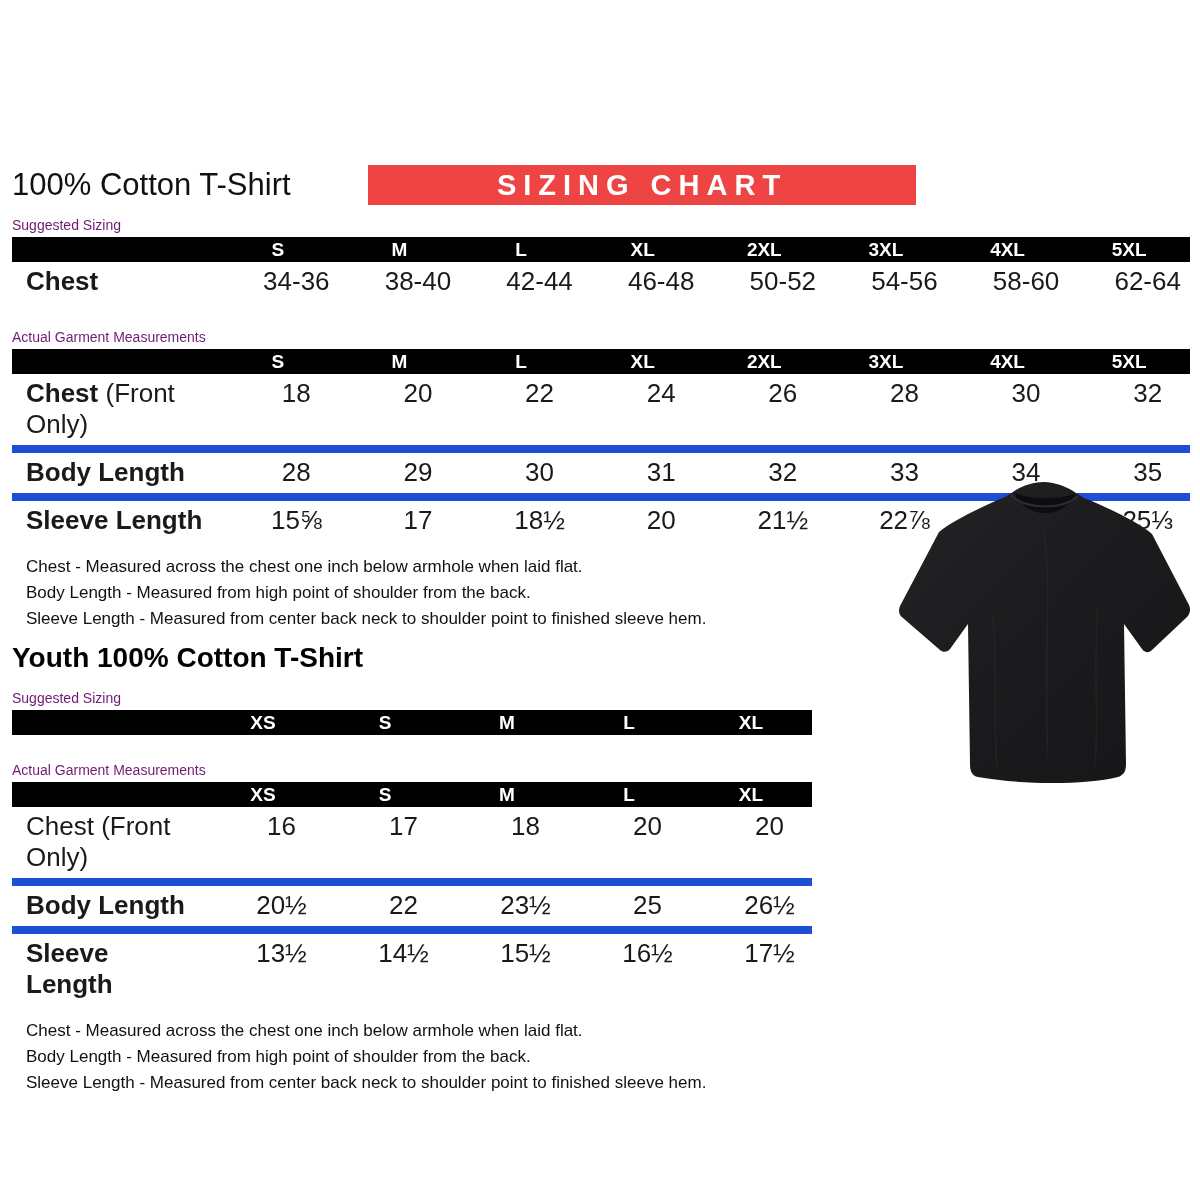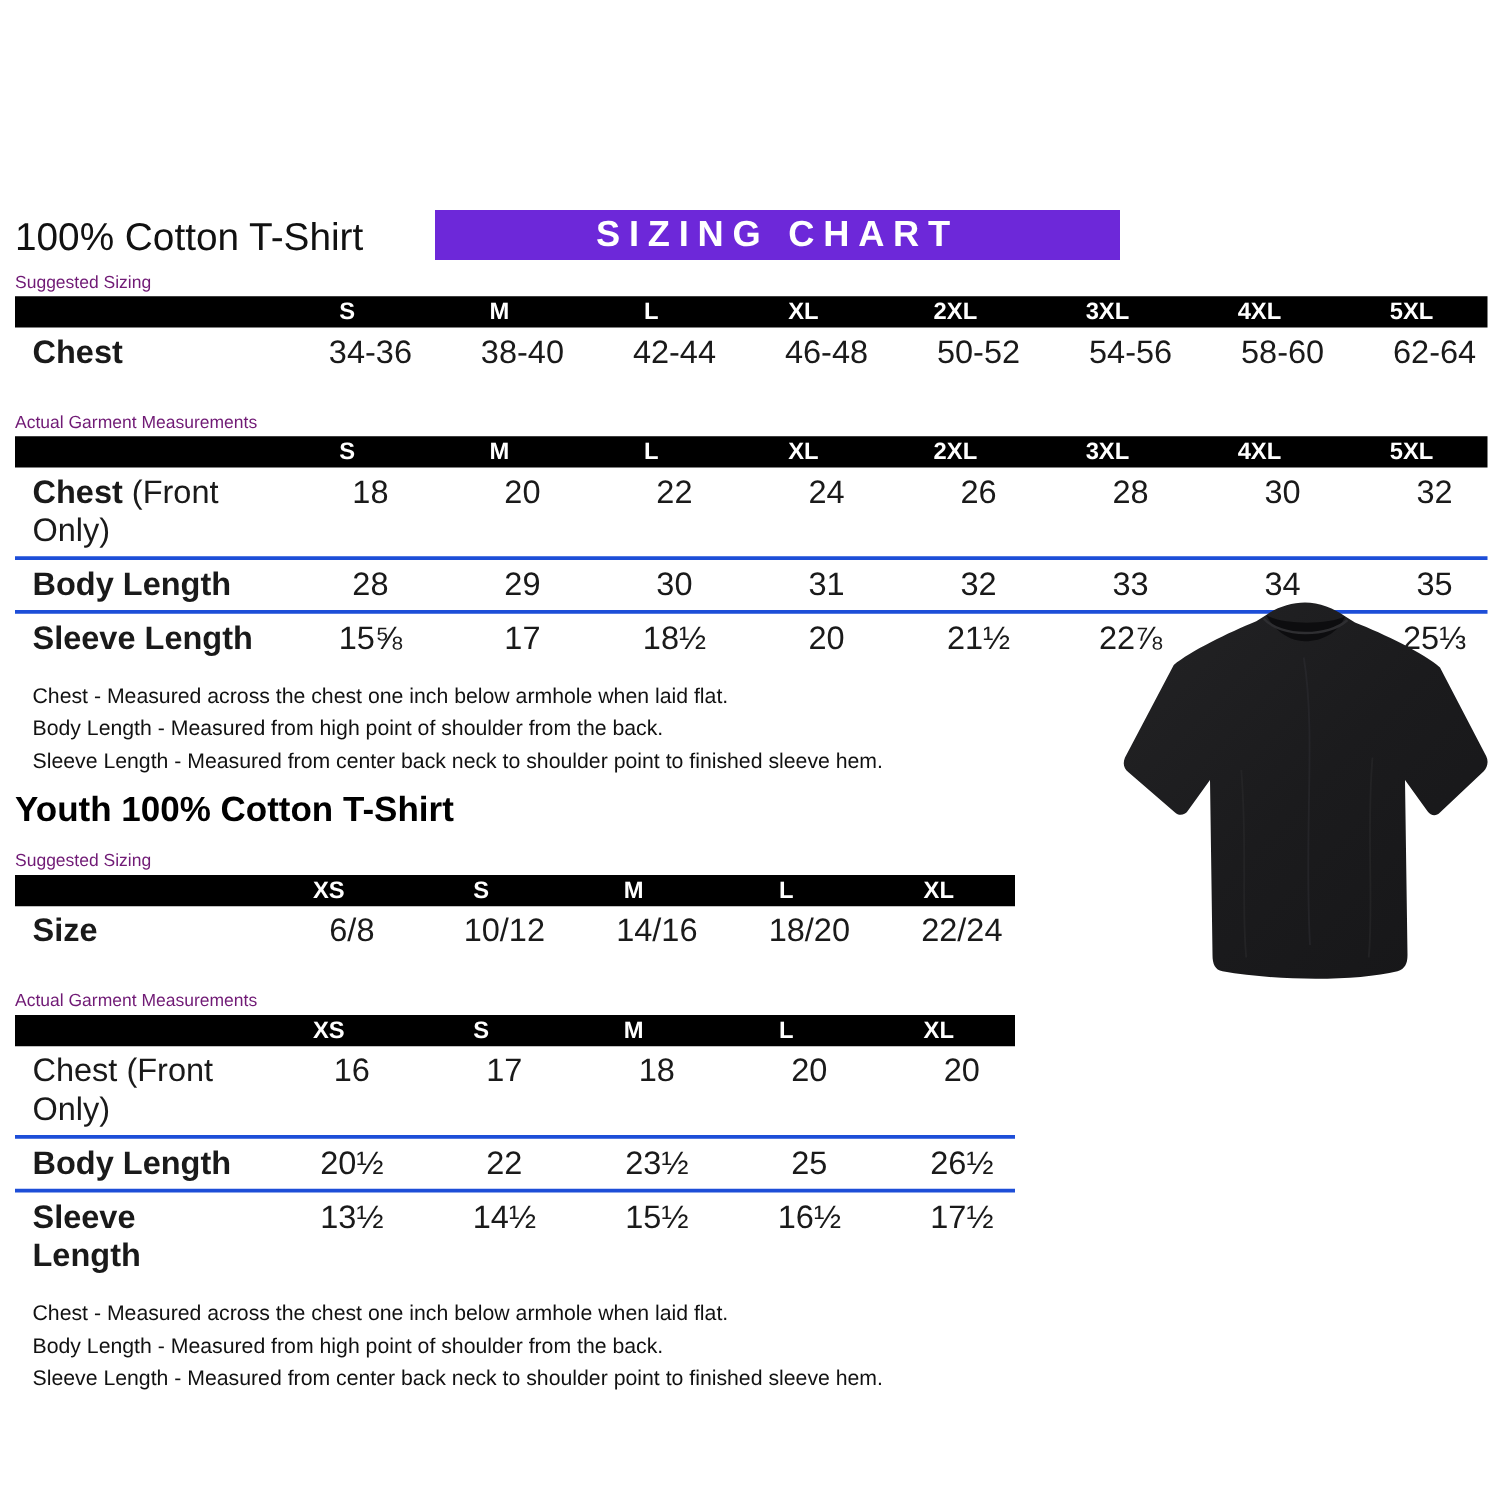--- a/index.html
+++ b/index.html
@@ -3,41 +3,41 @@
 <meta charset="utf-8">
 <style>
   html,body{margin:0;padding:0;}
   body{
     width:1200px;height:1200px;background:#ffffff;position:relative;
     font-family:"Liberation Sans", sans-serif;color:#1a1a1a;overflow:hidden;
   }
   .content{position:absolute;left:12px;top:162px;width:1178px;}
 
   
-  .header-row{display:flex;align-items:flex-end;height:46px;}
+  .header-row{display:flex;align-items:center;height:46px;}
   .page-title{font-size:31px;letter-spacing:0px;width:336px;color:#111;}
-  .banner{width:548px;height:40px;background:#6d28d9;color:#fff;font-weight:bold;
-    font-size:29px;letter-spacing:7px;text-align:center;line-height:41px;}
+  .banner{width:548px;height:40px;background:#ef4444;color:#fff;font-weight:bold;
+    font-size:29px;letter-spacing:7px;text-align:center;line-height:41px;margin-left:20px;}
 
   .section-label{font-size:14px;margin:9px 0 4px 0;color:#701a75;}
   .section-label.second{margin-top:27px;}
 
   
   .tbl{width:1178px;}
   .tbl-youth{width:800px;}
   .thead,.tr{display:grid;}
   .tbl-adult .thead,.tbl-adult .tr{grid-template-columns:205px repeat(8,1fr);}
   .tbl-youth .thead,.tbl-youth .tr{grid-template-columns:190px repeat(5,1fr);}
   .thead{background:#000;color:#fff;}
   .th{font-weight:bold;font-size:19px;line-height:25px;text-align:center;}
   .tr{font-size:26px;gap:37px;}
   .td{text-align:center;padding:4px 0 5px 0;}
   .rowlabel{text-align:left;padding-left:14px;}
   .b{font-weight:bold;}
-  .tbl-actual .tr + .tr{border-top:3px solid #1d4ed8;}
+  .tbl-actual .tr + .tr{border-top:8px solid #1d4ed8;}
 
   
   .notes{margin-top:13px;padding-left:14px;}
   .note-line{font-size:17px;line-height:26px;color:#111;}
 
   .youth-title{font-size:28px;font-weight:bold;margin:10px 0 16px 0;color:#000;}
   .youth-gap{margin-top:11px;}
 
   
   .tshirt-wrap{position:absolute;left:893px;top:466px;width:302px;height:350px;}
@@ -136,28 +136,20 @@
 
   <div class="section-label youth-gap">Suggested Sizing</div>
   <div class="tbl tbl-youth tbl-suggested">
       <div class="thead">
         <div class="th rowlabel"></div>
         <div class="th">XS</div>
         <div class="th">S</div>
         <div class="th">M</div>
         <div class="th">L</div>
         <div class="th">XL</div>
-      </div>
-      <div class="tr">
-        <div class="td rowlabel"><span class="b">Size</span></div>
-        <div class="td">6/8</div>
-        <div class="td">10/12</div>
-        <div class="td">14/16</div>
-        <div class="td">18/20</div>
-        <div class="td">22/24</div>
       </div>
     </div>
 
   <div class="section-label second">Actual Garment Measurements</div>
   <div class="tbl tbl-youth tbl-actual">
       <div class="thead">
         <div class="th rowlabel"></div>
         <div class="th">XS</div>
         <div class="th">S</div>
         <div class="th">M</div>

